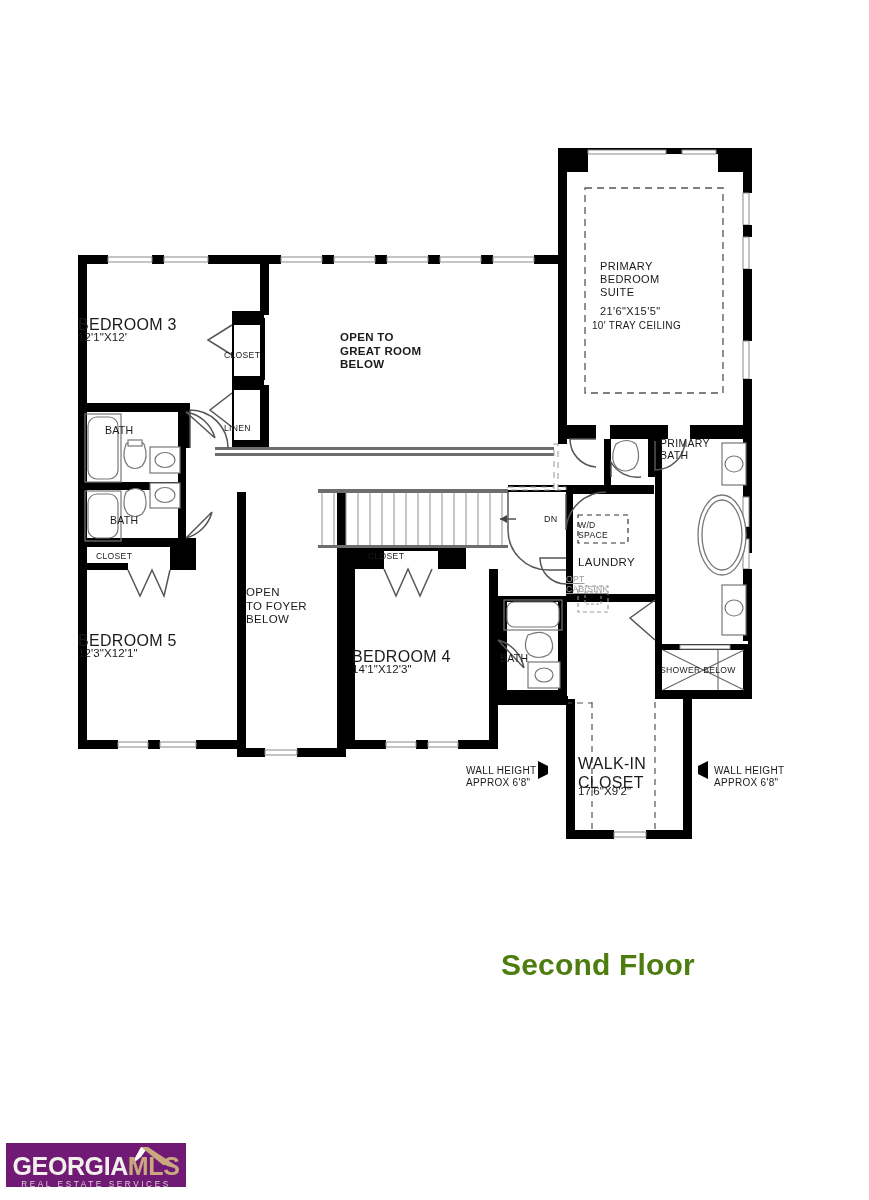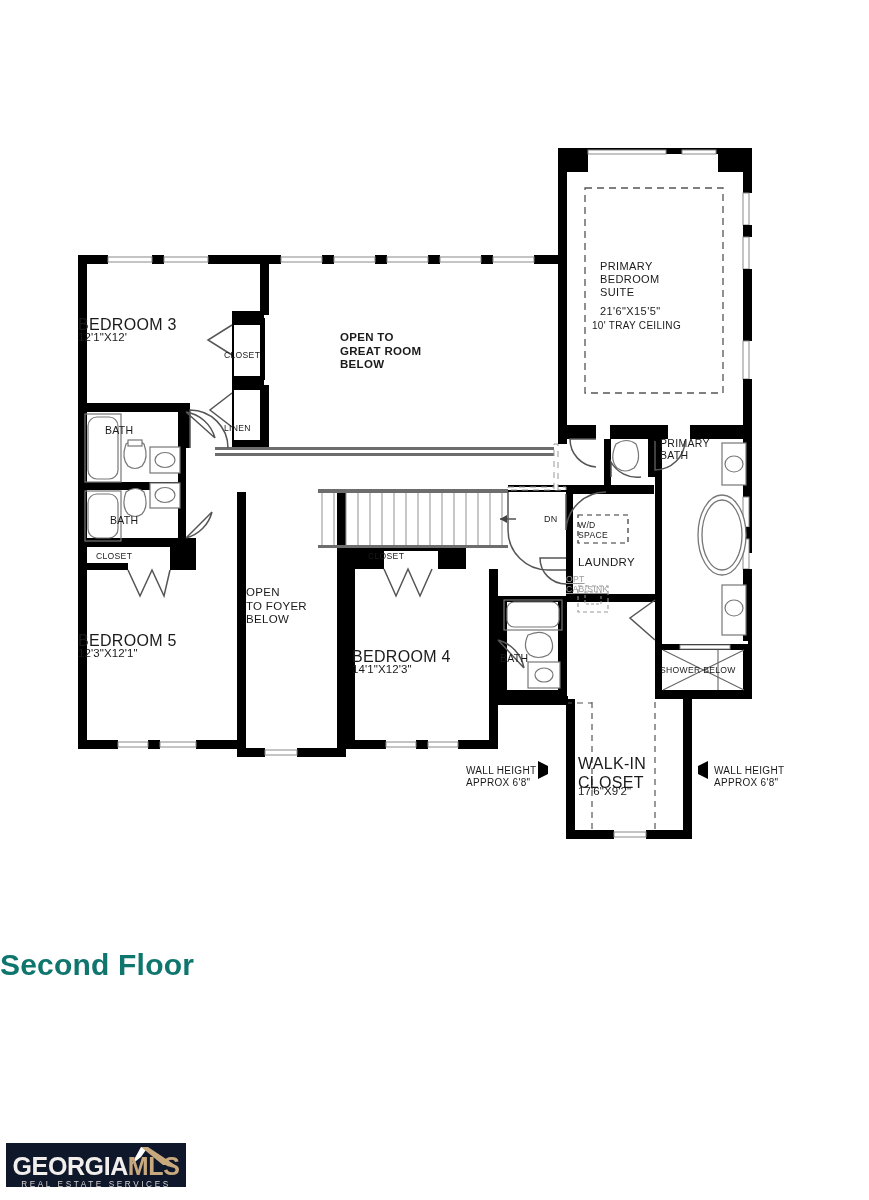--- a/index.html
+++ b/index.html
@@ -63,34 +63,34 @@
     letter-spacing: 0.3px;
   }
   .lbl-primary {
     font-size: 11px;
     letter-spacing: 0.4px;
   }
   .title {
     position: absolute;
     left: 0;
     width: 695px;
-    text-align: left;
+    text-align: right;
     font-size: 30px;
     font-weight: bold;
-    color: #0f766e;
+    color: #4d7c0f;
     letter-spacing: 0.2px;
   }
   
   #mls-logo {
     position: absolute;
     left: 6px;
     top: 1143px;
     width: 180px;
     height: 44px;
-    background: #0f172a;
+    background: #701a75;
     overflow: hidden;
   }
   #mls-logo .logo-row1 {
     position: absolute;
     left: 0; top: 9px;
     width: 180px;
     text-align: center;
     font-size: 25px;
     font-weight: bold;
     letter-spacing: -0.4px;

